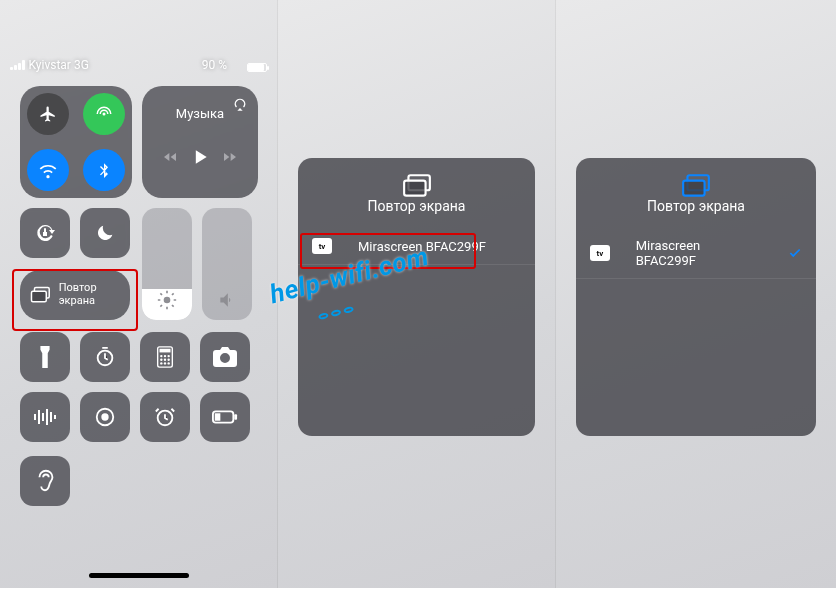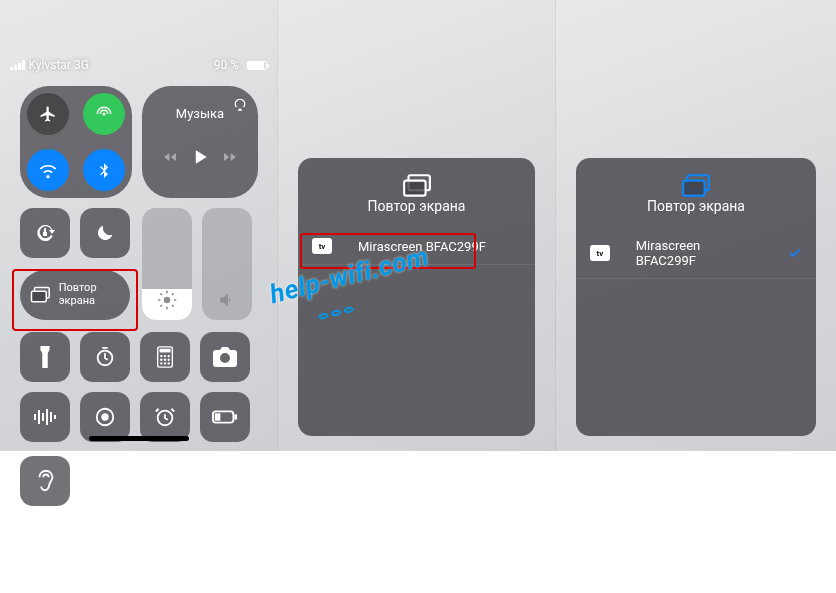--- a/index.html
+++ b/index.html
@@ -6,21 +6,21 @@
   body {
     font-family: -apple-system, BlinkMacSystemFont, "Segoe UI", Roboto, Helvetica, Arial, sans-serif;
     background: #fff;
     width: 836px;
     height: 593px;
     overflow: hidden;
     display: flex;
   }
   .panel {
     position: relative;
-    height: 451px;
+    height: 588px;
     background: linear-gradient(160deg, #e9e9ea 0%, #d6d7da 60%, #cfcfd3 100%);
   }
   .panel-a { width: 278px; border-right: 1px solid rgba(0,0,0,0.07); }
   .panel-b { width: 278px; border-right: 1px solid rgba(0,0,0,0.07); }
   .panel-c { width: 280px; }
 
   
   .status-bar {
     position: absolute;
     top: 58px; left: 0; right: 0;
@@ -28,32 +28,32 @@
     color: #fff;
     font-size: 12px;
     padding: 0 10px;
     text-shadow: 0 0 4px rgba(0,0,0,0.35);
   }
   .status-left { display:flex; align-items:center; gap:4px; flex:1;}
   .sig-bars { display:flex; align-items:flex-end; gap:1.5px; height:10px;}
   .sig-bars span { width:2.5px; background:#fff; border-radius:1px;}
   .sig-bars span:nth-child(1){height:3px;} .sig-bars span:nth-child(2){height:5px;}
   .sig-bars span:nth-child(3){height:7px;} .sig-bars span:nth-child(4){height:10px;}
-  .status-right { display:flex; align-items:center; gap:8px; }
+  .status-right { display:flex; align-items:flex-end; gap:20px; }
   .battery {
     width:20px;height:9px;border:1px solid #fff;border-radius:2px;position:relative;
   }
   .battery::after{content:"";position:absolute;right:-3px;top:2px;width:2px;height:4px;background:#fff;border-radius:1px;}
   .battery i{display:block;background:#fff;height:100%;border-radius:1px;}
 
   .cc-grid {
     position:absolute; top:86px; left:20px; right:20px;
   }
   .tile {
-    border-radius:29px;
+    border-radius:20px;
     background: rgba(60,60,67,0.72);
     backdrop-filter: blur(2px);
   }
 
   
   .conn {
     position:absolute; top:0; left:0; width:112px; height:112px;
     display:grid; grid-template-columns:1fr 1fr; grid-template-rows:1fr 1fr;
     place-items:center;
   }

